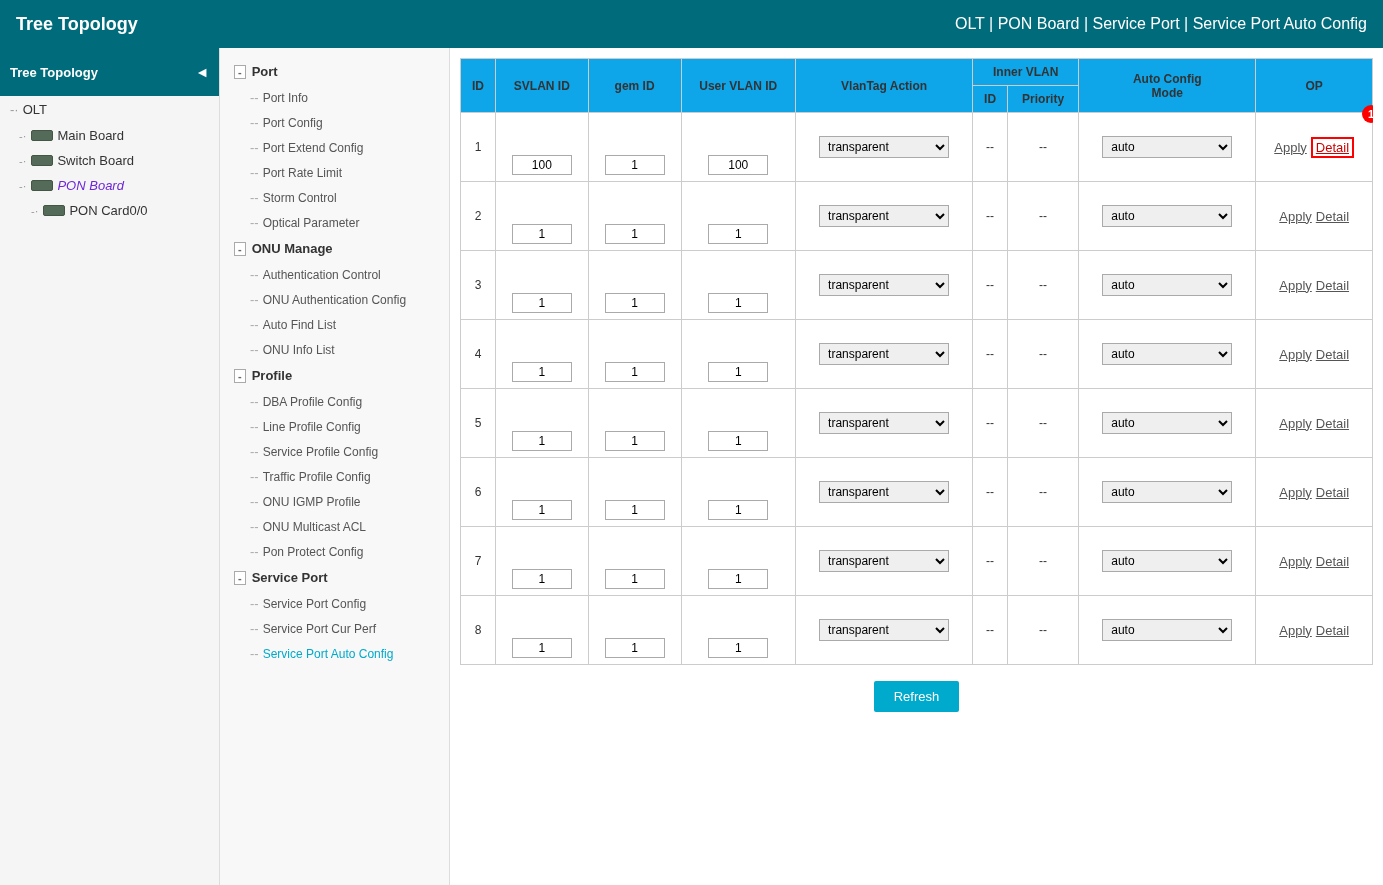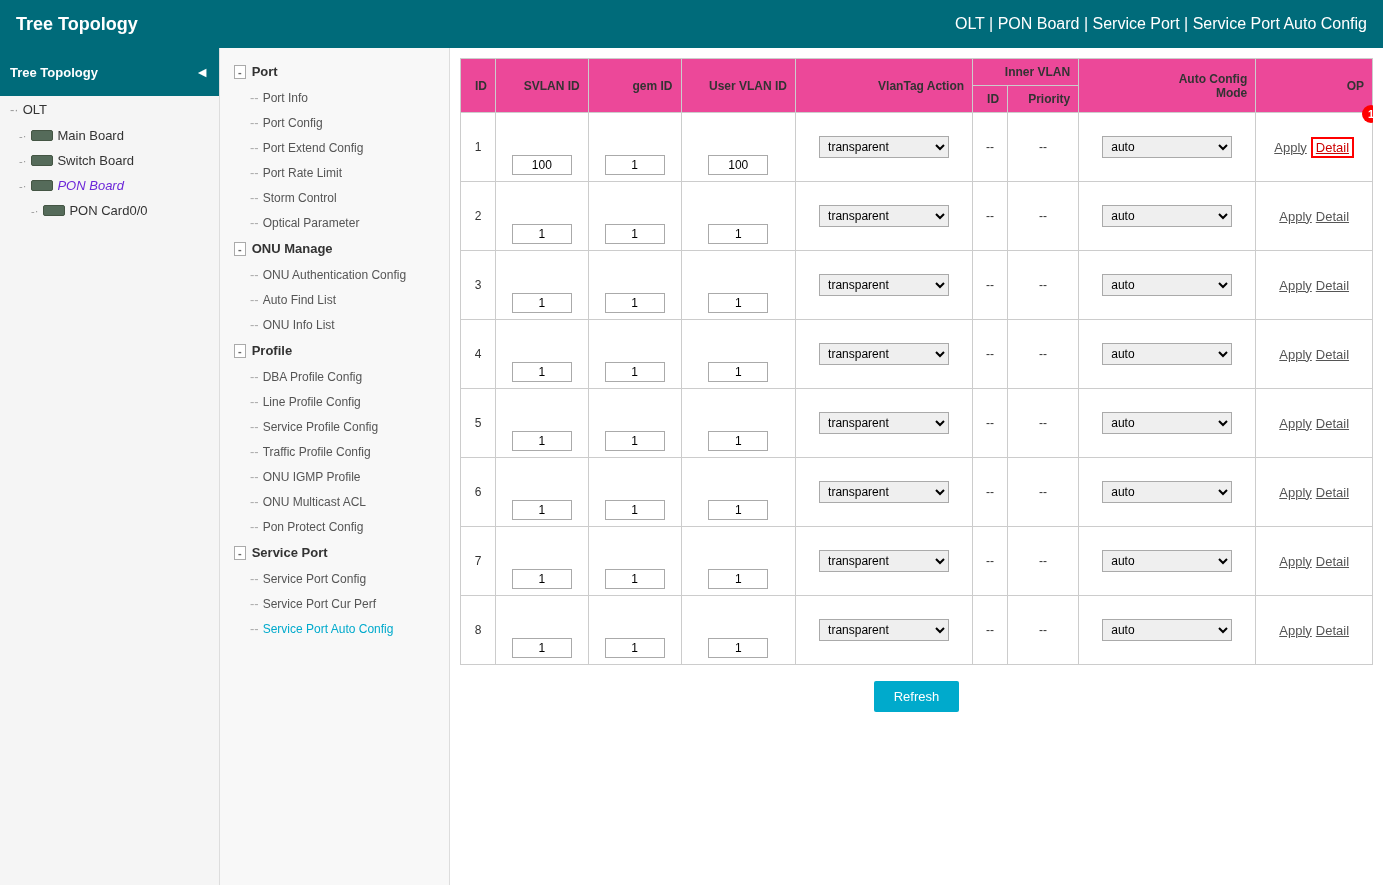--- a/index.html
+++ b/index.html
@@ -103,25 +103,24 @@
       border: 1px solid #ccc;
       background: white;
     }
     .data-table th, .data-table td {
       border: 1px solid #ccc;
       padding: 6px 8px;
       text-align: center;
       vertical-align: middle;
     }
     .data-table th {
-      background: #ec4899;
+      background: #0ea5e9;
       font-weight: bold;
       color: #333;
       font-size: 12px;
-      text-align: right;
     }
     .data-table td { font-size: 12px; color: #333; }
     .data-table input[type="text"] {
       width: 60px;
       border: 1px solid #aaa;
       padding: 2px 4px;
       text-align: center;
       font-size: 12px;
       margin-top: 36px;
     }
@@ -228,20 +227,21 @@
     <div class="menu-item"><span class="prefix">--</span>Port Config</div>
     <div class="menu-item"><span class="prefix">--</span>Port Extend Config</div>
     <div class="menu-item"><span class="prefix">--</span>Port Rate Limit</div>
     <div class="menu-item"><span class="prefix">--</span>Storm Control</div>
     <div class="menu-item"><span class="prefix">--</span>Optical Parameter</div>
 
     <div class="section-header">
       <span class="toggle-icon">-</span>
       <span>ONU Manage</span>
     </div>
+    <div class="menu-item"><span class="prefix">--</span>Authentication Control</div>
     <div class="menu-item"><span class="prefix">--</span>ONU Authentication Config</div>
     <div class="menu-item"><span class="prefix">--</span>Auto Find List</div>
     <div class="menu-item"><span class="prefix">--</span>ONU Info List</div>
 
     <div class="section-header">
       <span class="toggle-icon">-</span>
       <span>Profile</span>
     </div>
     <div class="menu-item"><span class="prefix">--</span>DBA Profile Config</div>
     <div class="menu-item"><span class="prefix">--</span>Line Profile Config</div>

